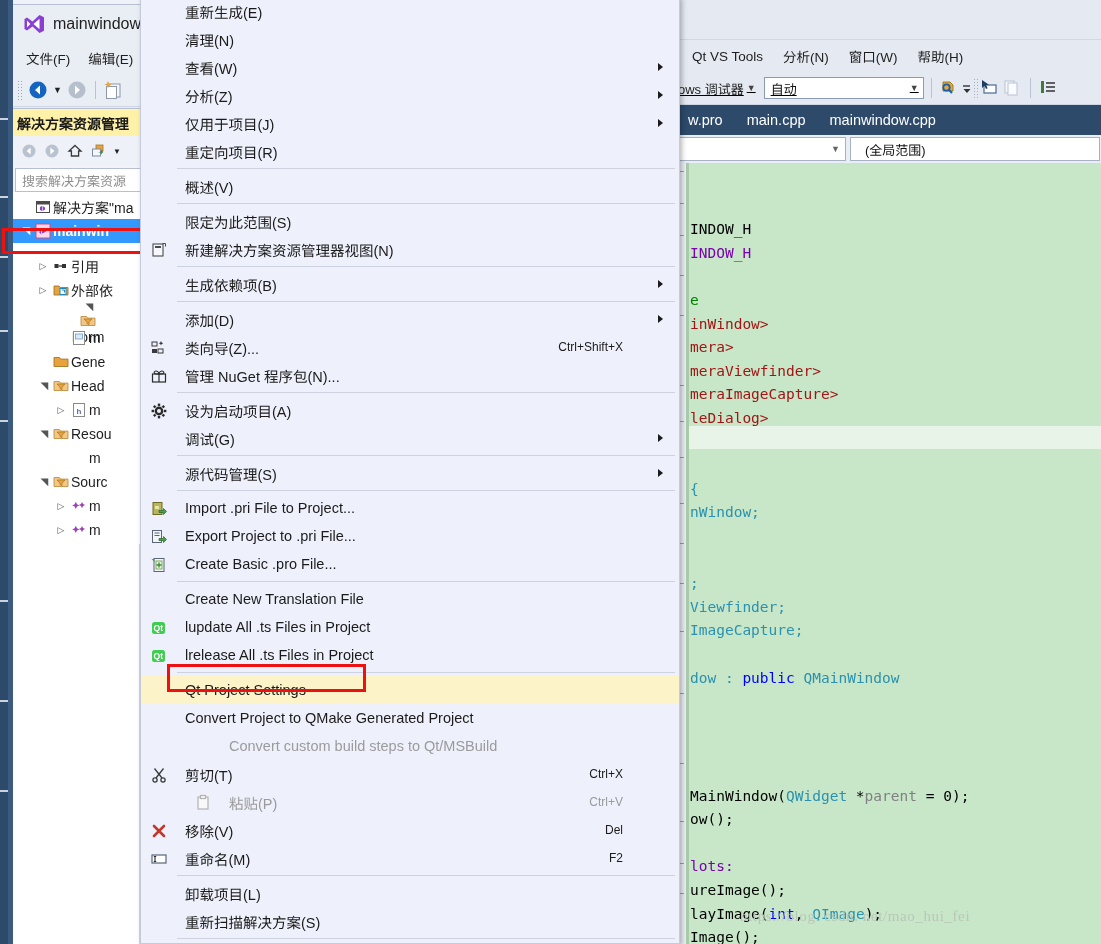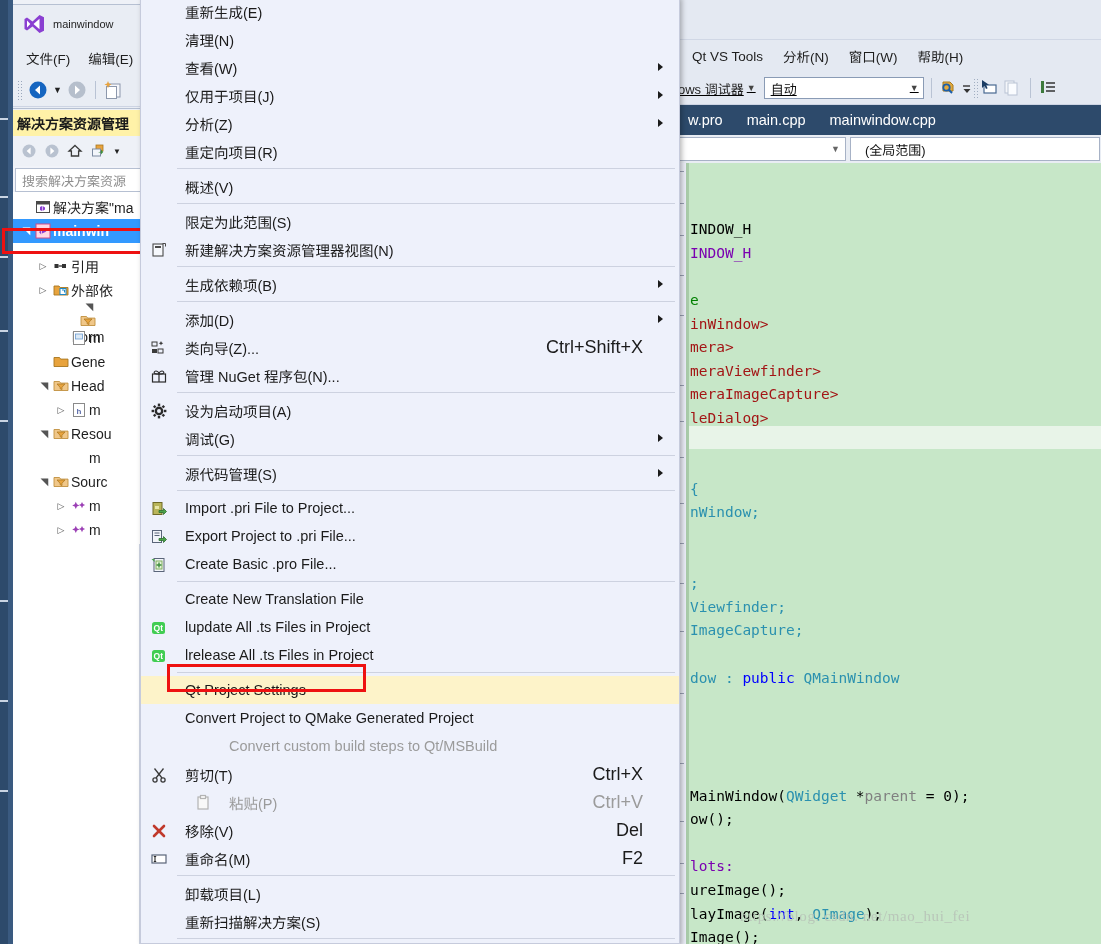--- a/index.html
+++ b/index.html
@@ -138,21 +138,21 @@
   .vswin {
     position: absolute; left: 13px; top: 4px; width: 128px; height: 105px;
     background: #e9edf4; border: 1px solid #b6c0d2; border-left: none;
   }
   .vswin-title {
     height: 38px; display: flex; align-items: center; gap: 8px; padding-left: 10px;
   }
   .vslogo {
     width: 22px; height: 22px; position: relative; flex: none;
   }
-  .vswin-title-text { font-size: 11px; color: #1e1e1e; white-space: nowrap; }
+  .vswin-title-text { font-size: 16px; color: #1e1e1e; white-space: nowrap; }
   .vswin-menubar {
     height: 30px; display: flex; align-items: center; padding-left: 6px; gap: 4px;
   }
   .vswin-menubar span { font-size: 13.5px; color: #1e1e1e; padding: 2px 7px; white-space: nowrap;}
   .vswin-toolbar {
     height: 34px; display: flex; align-items: center; padding-left: 4px; gap: 4px;
     border-bottom: 1px solid #cdd4e3;
   }
   .grip {
     width: 6px; height: 20px;
@@ -217,21 +217,21 @@
     position: relative; height: 28px; display: flex; align-items: center;
     padding-left: 36px; font-size: 14.5px; color: #1b1b1b; white-space: nowrap;
     cursor: default;
   }
   .mi .mi-icon {
     position: absolute; left: 8px; top: 50%; transform: translateY(-50%);
     width: 20px; height: 20px; display: flex; align-items: flex-end; justify-content: center;
   }
   .mi .mi-label { padding-left: 8px; }
   .mi .mi-accel {
-    position: absolute; right: 36px; font-size: 18px; color: #1b1b1b;
+    position: absolute; right: 56px; font-size: 12px; color: #1b1b1b;
   }
   .mi .mi-arrow {
     position: absolute; right: 16px; width: 0; height: 0;
     border-left: 5px solid #1b1b1b; border-top: 4px solid transparent;
     border-bottom: 4px solid transparent;
   }
   .mi.disabled { color: #9b9b9b; margin-left: 44px; }
   .mi.disabled .mi-accel { color: #9b9b9b; }
   .mi.hl { background: #fdf3c9; }
   .sep {
@@ -583,25 +583,25 @@
           <span class="mi-label">重新生成(E)</span>
         </div>
         <div class="mi">
           <span class="mi-label">清理(N)</span>
         </div>
         <div class="mi">
           <span class="mi-label">查看(W)</span>
           <span class="mi-arrow"></span>
         </div>
         <div class="mi">
+          <span class="mi-label">分析(Z)</span>
+          <span class="mi-arrow"></span>
+        </div>
+        <div class="mi">
           <span class="mi-label">仅用于项目(J)</span>
-          <span class="mi-arrow"></span>
-        </div>
-        <div class="mi">
-          <span class="mi-label">分析(Z)</span>
           <span class="mi-arrow"></span>
         </div>
         <div class="mi">
           <span class="mi-label">重定向项目(R)</span>
         </div>
         <div class="sep"></div>
         <div class="mi">
           <span class="mi-label">概述(V)</span>
         </div>
         <div class="sep"></div>

